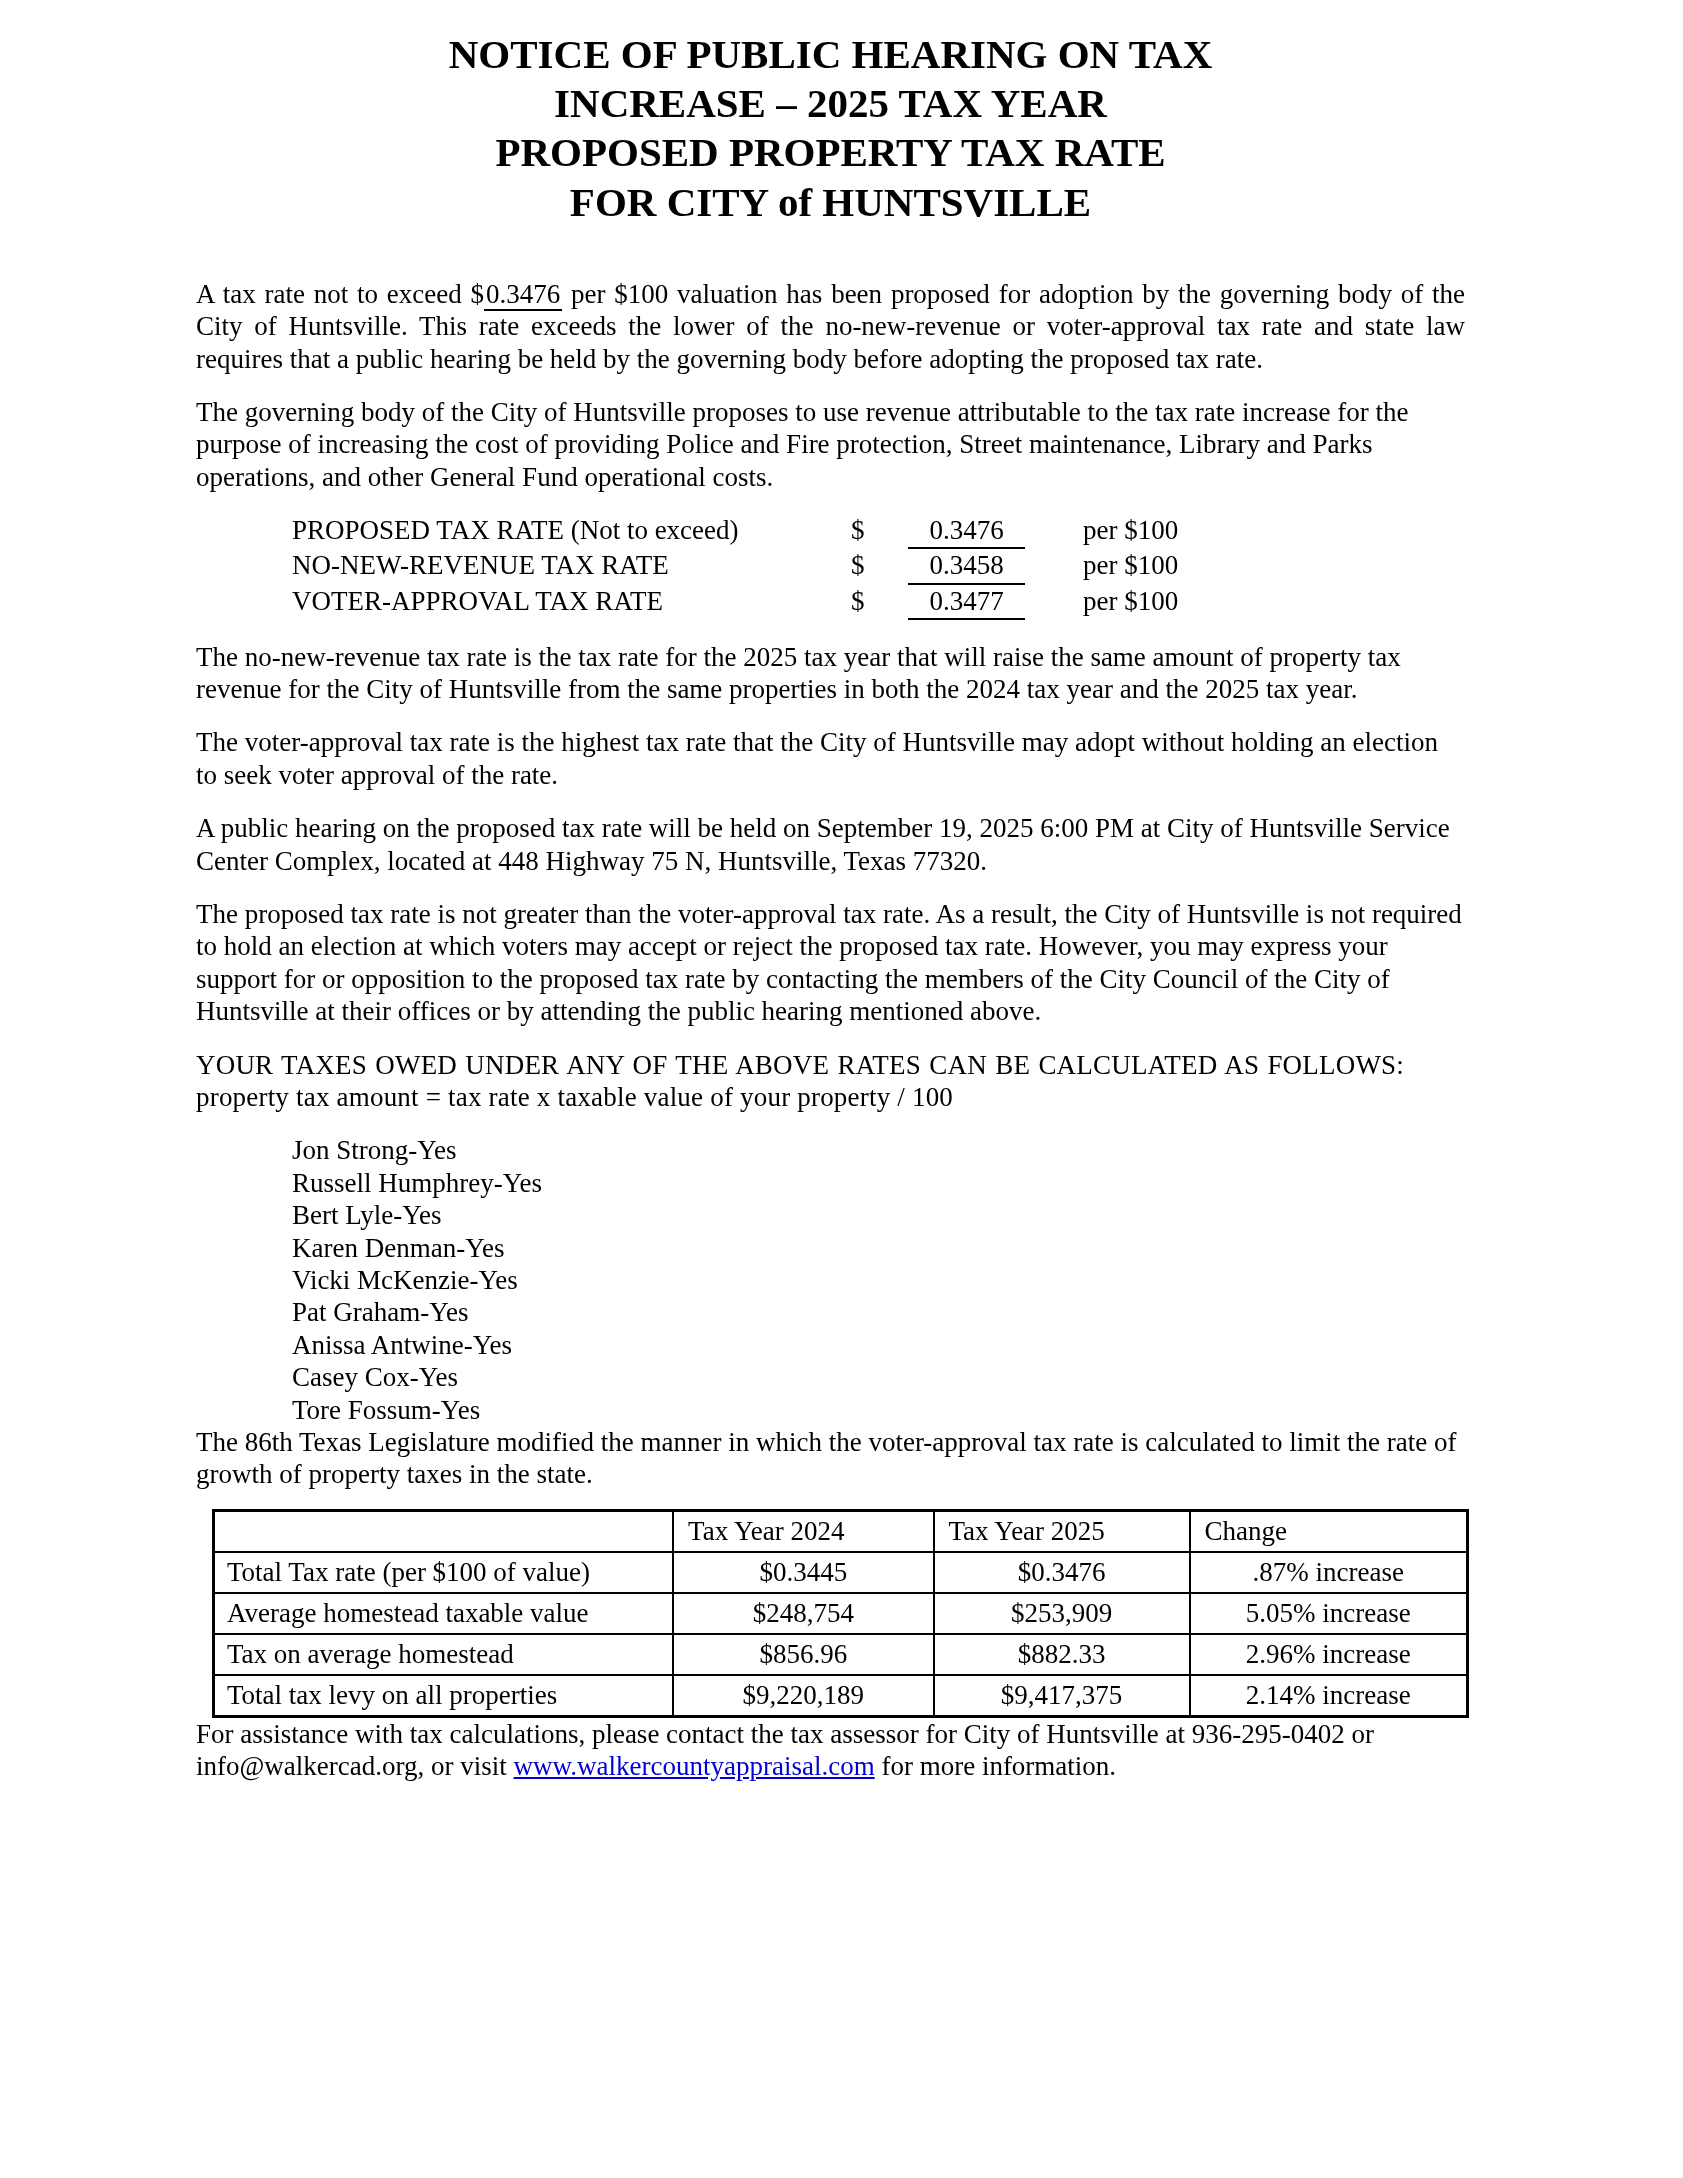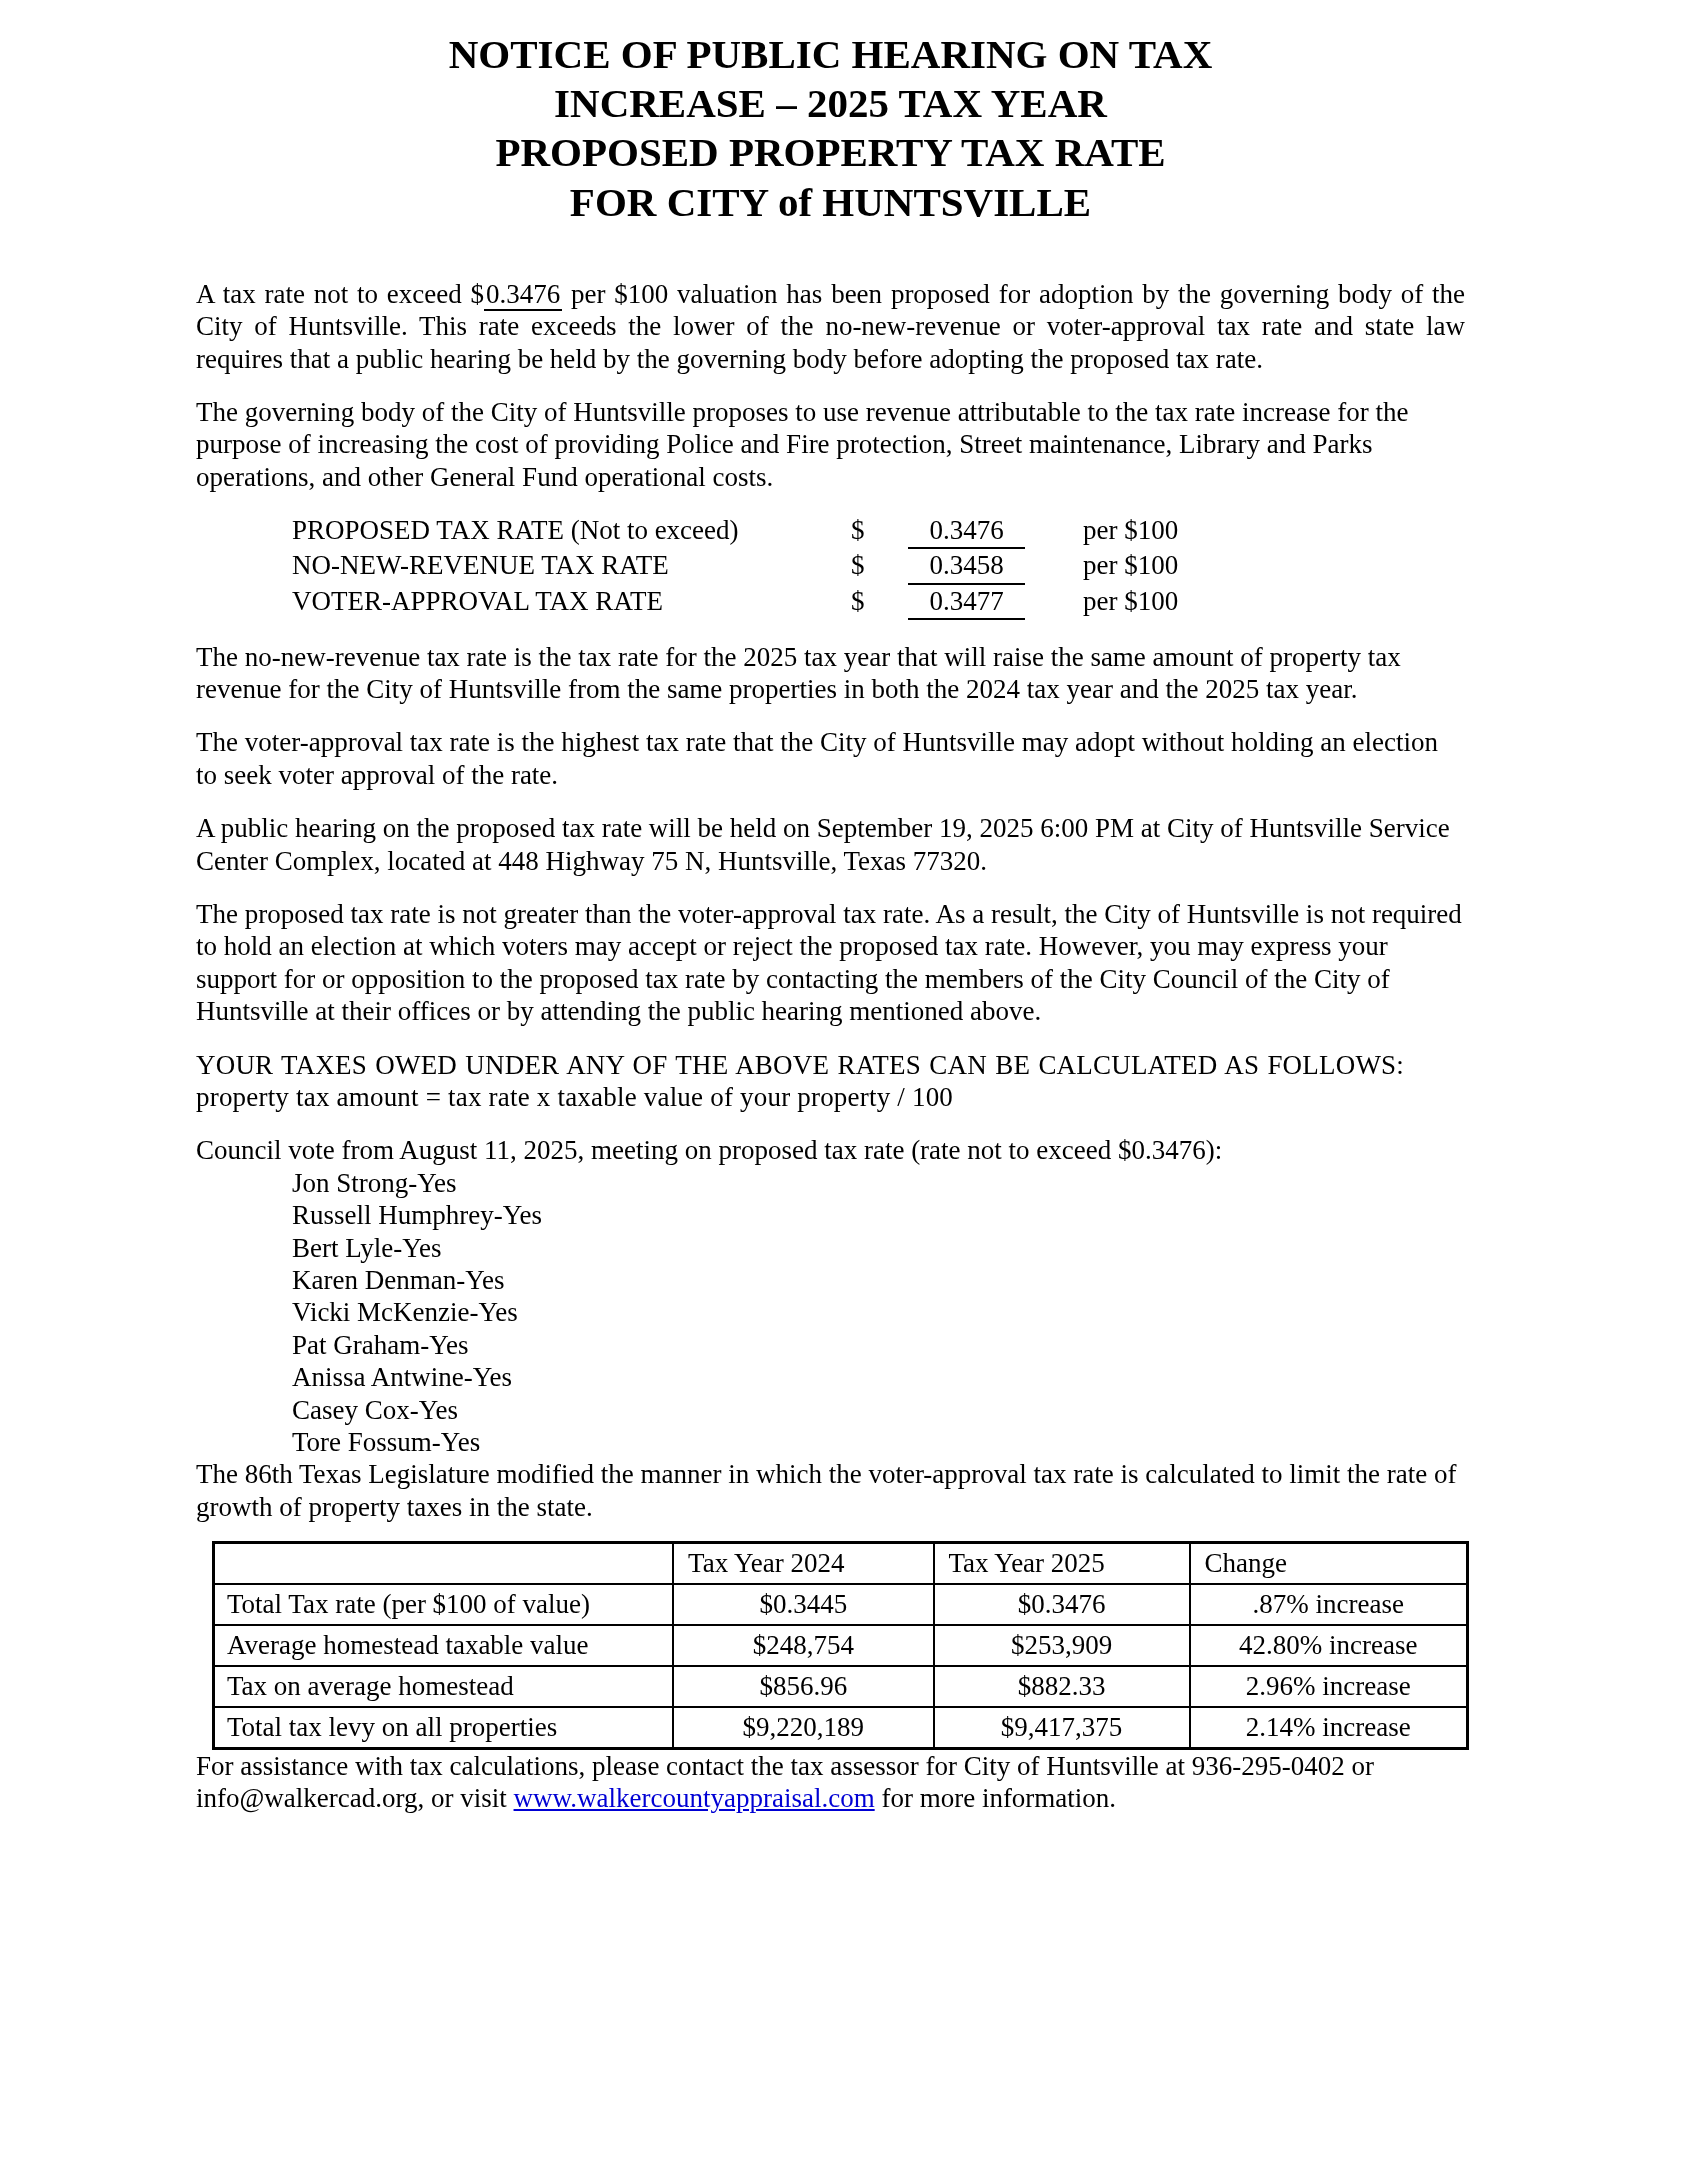--- a/index.html
+++ b/index.html
@@ -130,21 +130,20 @@
 
   <p class="body-par">The voter-approval tax rate is the highest tax rate that the City of Huntsville may adopt without holding an election to seek voter approval of the rate.</p>
 
 
   <p class="body-par">A public hearing on the proposed tax rate will be held on September 19, 2025 6:00 PM at City of Huntsville Service Center Complex, located at 448 Highway 75 N, Huntsville, Texas 77320.</p>
 
   <p class="body-par">The proposed tax rate is not greater than the voter-approval tax rate.  As a result, the City of Huntsville is not required to hold an election at which voters may accept or reject the proposed tax rate.  However, you may express your support for or opposition to the proposed tax rate by contacting the members of the City Council of the City of Huntsville at their offices or by attending the public hearing mentioned above.</p>
 
   <p class="body-par justify caps-par"><span>YOUR TAXES OWED UNDER ANY OF THE ABOVE RATES CAN BE CALCULATED AS FOLLOWS:</span><span class="formula-gap"></span><span>property tax amount = tax rate x taxable value of your property / 100</span></p>
 
-  <p class="body-par" style="margin-bottom:0;">Council vote from August 11, 2025, meeting on proposed tax rate (rate not to exceed $0.3476):</p>
 
   <ul class="council-list">
     <li>Jon Strong-Yes</li>
     <li>Russell Humphrey-Yes</li>
     <li>Bert Lyle-Yes</li>
     <li>Karen Denman-Yes</li>
     <li>Vicki McKenzie-Yes</li>
     <li>Pat Graham-Yes</li>
     <li>Anissa Antwine-Yes</li>
     <li>Casey Cox-Yes</li>
@@ -166,21 +165,21 @@
       <tr>
         <td class="col-label">Total Tax rate (per $100 of value)</td>
         <td>$0.3445</td>
         <td>$0.3476</td>
         <td>.87% increase</td>
       </tr>
       <tr>
         <td class="col-label">Average homestead taxable value</td>
         <td>$248,754</td>
         <td>$253,909</td>
-        <td>42.80% increase</td>
+        <td>5.05% increase</td>
       </tr>
       <tr>
         <td class="col-label">Tax on average homestead</td>
         <td>$856.96</td>
         <td>$882.33</td>
         <td>2.96% increase</td>
       </tr>
       <tr>
         <td class="col-label">Total tax levy on all properties</td>
         <td>$9,220,189</td>

